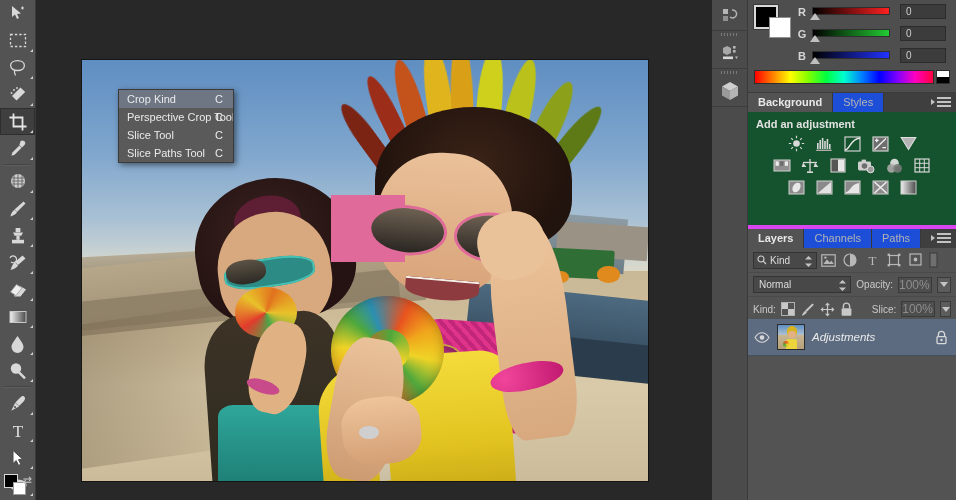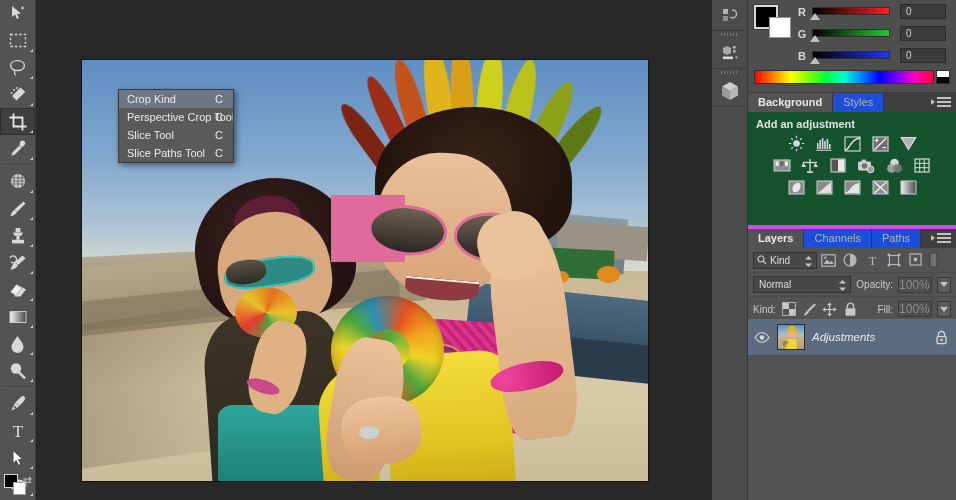--- a/index.html
+++ b/index.html
@@ -942,21 +942,21 @@
               <path d="M7.5 0.5 L10 3.2 H5 Z M7.5 14.5 L5 11.8 H10 Z M0.5 7.5 L3.2 5 V10 Z M14.5 7.5 L11.8 10 V5 Z" fill="#c8c8c8"></path>
               <path d="M7.5 2.8 v9.4 M2.8 7.5 h9.4" stroke="#c8c8c8" stroke-width="1.2"></path>
             </svg>
         </span>
         <span class="lockIco">
           <svg width="13" height="15" viewBox="0 0 13 15">
               <path d="M3.4 6.2 V4.2 a3.1 3.1 0 0 1 6.2 0 V6.2" fill="none" stroke="#c8c8c8" stroke-width="1.4"></path>
               <rect x="1.6" y="6.2" width="9.8" height="7.6" rx="1" fill="#c8c8c8"></rect>
             </svg>
         </span>
-        <span class="fieldLbl" style="margin-left:14px;">Fill:</span>
+        <span class="fieldLbl" style="margin-left:14px;">Slice:</span>
         <span class="numBox">100%</span>
         <span class="dropBtn">
           <svg width="8" height="5" viewBox="0 0 8 5">
               <path d="M0 0 H8 L4 5 Z" fill="#c4c4c4"></path>
             </svg>
         </span>
       </div>
 
       <div id="layerList">
         <div class="layerRow">

